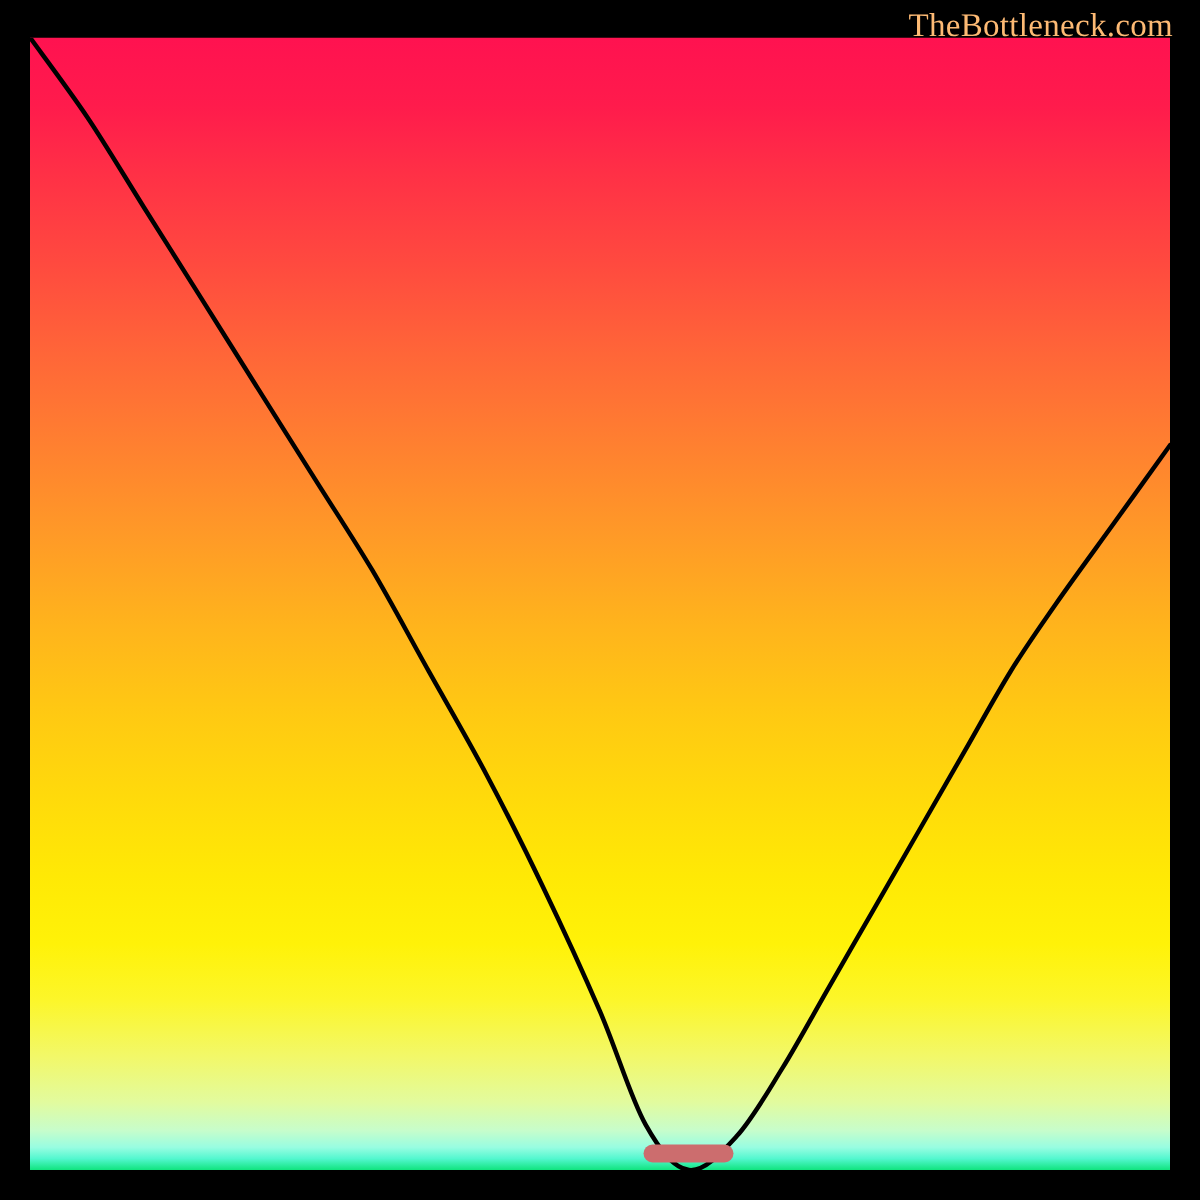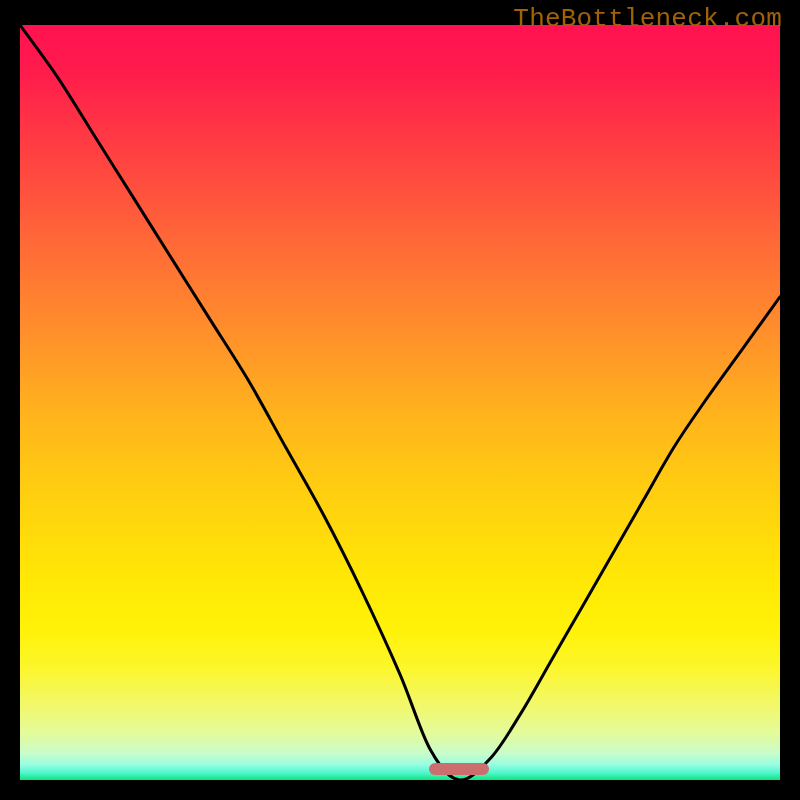--- a/index.html
+++ b/index.html
@@ -13,23 +13,23 @@
   .frame {
     position: relative;
     width: 800px;
     height: 800px;
     background: #000;
   }
   .watermark {
     position: absolute;
     top: 4px;
     right: 18px;
-    font-family: Liberation Mono, monospace;
-    font-size: 26px;
-    color: #a16207;
+    font-family: Liberation Serif, serif;
+    font-size: 22px;
+    color: #fdba74;
     letter-spacing: 0.2px;
     z-index: 5;
   }
   .plot-area {
     position: absolute;
     left: 20px;
     top: 25px;
     width: 760px;
     height: 755px;
     overflow: hidden;

